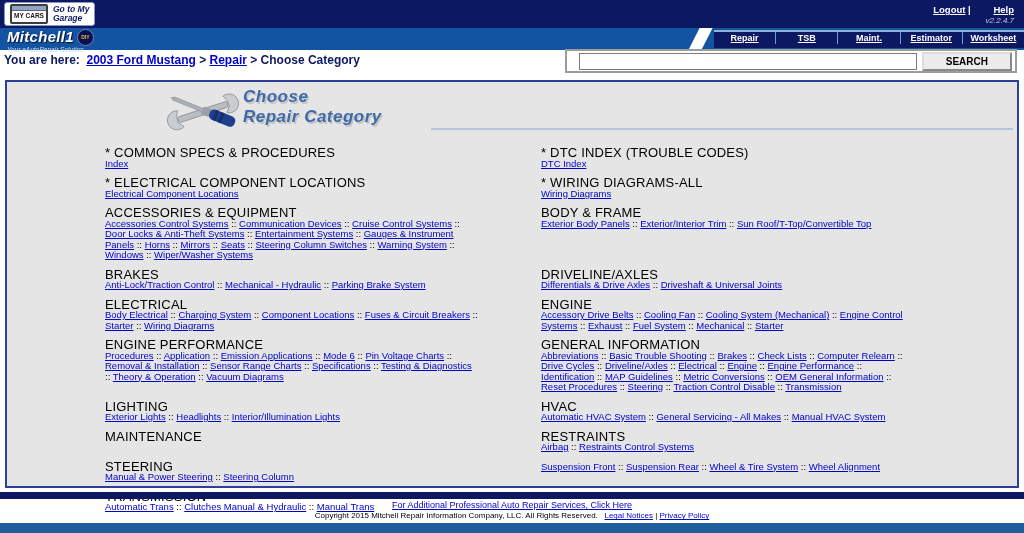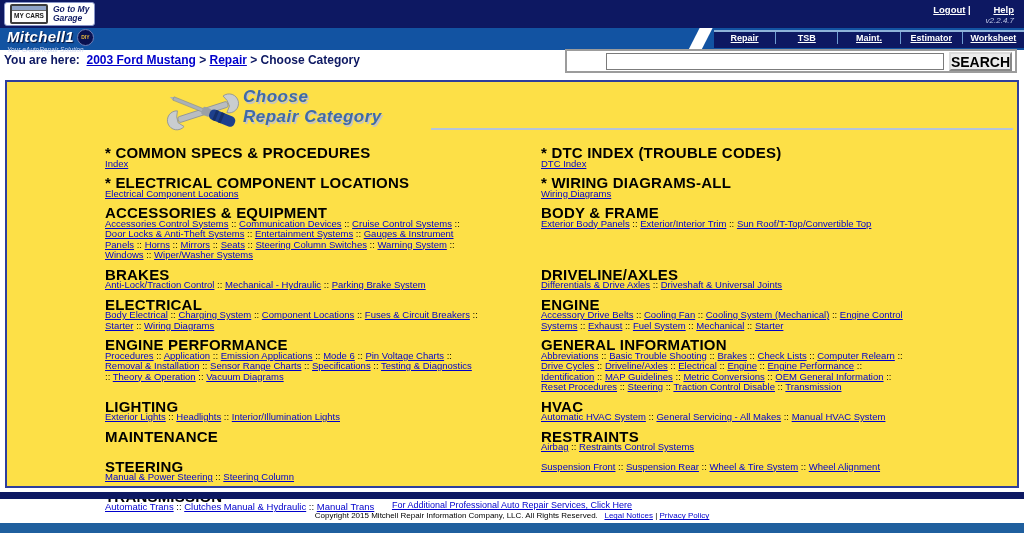--- a/index.html
+++ b/index.html
@@ -38,35 +38,35 @@
   .tab a{font-size:9px;font-weight:bold;color:#fff;}
 
   
   .breadcrumb{position:absolute;left:4px;top:53px;font-size:12px;color:#0d1862;font-weight:bold;}
   .breadcrumb a{color:#0000cc;}
   .search-panel{position:absolute;right:7px;top:49px;width:452px;height:24px;border:2px solid #9c9c9c;
                 background:#fff;display:flex;align-items:center;justify-content:flex-end;gap:5px;
                 padding:0 3px;box-sizing:border-box;}
   .search-input{width:332px;height:15px;border:1px solid #7b7b7b;font-size:10px;padding:0 2px;
                 font-family:inherit;}
-  .search-btn{height:19px;font-size:14px;font-weight:bold;font-family:inherit;background:#ececec;
-              border:2px outset #dcdcdc;padding:0 0;color:#000;}
+  .search-btn{height:19px;font-size:10px;font-weight:bold;font-family:inherit;background:#ececec;
+              border:2px outset #dcdcdc;padding:0 22px;color:#000;}
 
   
   .content{position:absolute;left:5px;top:80px;width:1014px;height:408px;border:2px solid #2e3e9c;
-           background:#fde047;box-sizing:border-box;}
+           background:#e5e5e5;box-sizing:border-box;}
   .header-icon{position:absolute;left:158px;top:6px;}
   .page-title{position:absolute;left:236px;top:5px;font-size:17px;line-height:20px;font-weight:bold;
               font-style:italic;color:#3f6aa8;text-shadow:1.5px 1.5px 0 #c4c4c4;letter-spacing:.5px;}
   .header-rule{position:absolute;left:424px;top:46px;right:4px;height:2px;background:#b5c4da;}
 
   .cats{position:absolute;left:98px;top:66px;right:40px;}
   .cat-row{display:flex;margin-bottom:9px;}
   .cat-cell{width:50%;box-sizing:border-box;padding-right:62px;}
-  .cat-title{font-size:15px;font-weight:bold;color:#000;line-height:10.5px;letter-spacing:.2px;}
+  .cat-title{font-size:13px;font-weight:normal;color:#000;line-height:10.5px;letter-spacing:.2px;}
   .cat-links{font-size:9.5px;line-height:10.5px;color:#000;}
   .cat-links a{color:#0000cc;}
 
   
   .footer-bar{position:absolute;left:0;top:492px;width:100%;height:7px;background:#0d1862;}
   .footer{position:absolute;left:0;top:500px;width:100%;text-align:center;line-height:1.15;}
   .footer-promo{font-size:9px;}
   .footer-promo a{color:#0000cc;}
   .footer-copy{font-size:8px;color:#000;margin-top:1px;}
   .footer-copy a{color:#0000cc;}

